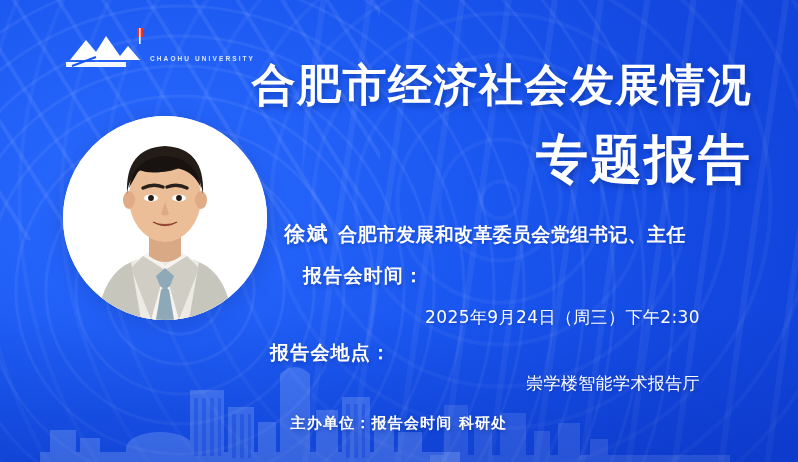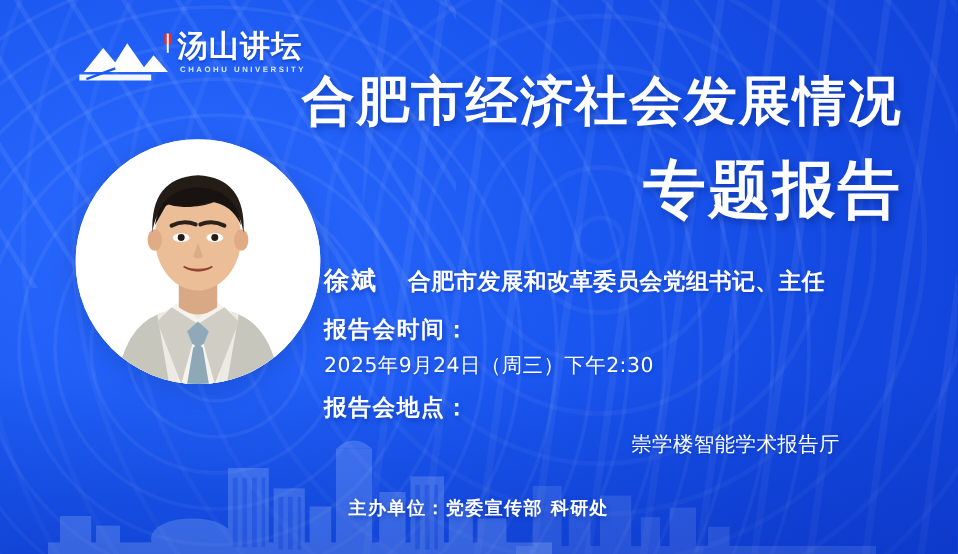--- a/index.html
+++ b/index.html
@@ -138,36 +138,36 @@
     text-shadow:1px 2px 4px rgba(4,34,120,.40);
     white-space:nowrap;
   }
   .info-value{
     color:#ffffff;
     font-family:"DejaVu Sans","Liberation Sans",sans-serif;
     font-size:17px; letter-spacing:.4px; line-height:1.2;
     text-shadow:1px 1px 3px rgba(4,34,120,.35);
     white-space:nowrap;
   }
-  .speaker-row{ display:flex; align-items:baseline; gap:25px; margin-top:8px; }
+  .speaker-row{ display:flex; align-items:baseline; gap:9px; margin-top:8px;justify-content:center; }
   .speaker-name{
     color:#ffffff; font-weight:bold; font-size:21px; letter-spacing:1.5px;
     font-family:"DejaVu Sans","Liberation Sans",sans-serif;
     text-shadow:1px 2px 4px rgba(4,34,120,.40);
     white-space:nowrap;
   }
   .speaker-title{
     color:#ffffff; font-weight:bold; font-size:19px; letter-spacing:.3px;
     font-family:"DejaVu Sans","Liberation Sans",sans-serif;
     text-shadow:1px 1px 3px rgba(4,34,120,.35);
     white-space:nowrap;
     margin-top:28px;
   }
-  #label-time{ margin-top:16px; }
-  #value-time{ margin-top:8px; }
+  #label-time{ margin-top:16px;margin-left:33px; }
+  #value-time{ margin-top:20px;text-align:right; }
   #label-place{ margin-top:14px; }
   #value-place{ margin-top:9px;text-align:right; }
 
   
   #organizer{
     position:absolute; left:0; right:0; top:414px;
     text-align:center;
     color:#ffffff; font-weight:bold;
     font-family:"DejaVu Sans","Liberation Sans",sans-serif;
     font-size:15px; letter-spacing:1.2px;
@@ -231,21 +231,20 @@
   </div>
 
   <div id="logo">
     <svg class="logo-mark" viewBox="0 0 86 44">
       <path d="M4 34 L20 14 L30 26 L40 10 L54 30 L62 20 L74 34 Z" fill="#ffffff"></path>
       <path d="M0 36 h60 v5 H0 z" fill="#ffffff" opacity=".95"></path>
       <path d="M6 40 L30 31" stroke="#1a57f0" stroke-width="2" fill="none"></path>
       <rect x="71" y="2" width="6" height="9" fill="#e8312a"></rect>
       <rect x="73" y="2" width="1.6" height="16" fill="#ffffff"></rect>
     </svg>
-    <div class="logo-cn">汤山讲坛</div>
     <div class="logo-en">CHAOHU UNIVERSITY</div>
   </div>
 
   <div id="portrait">
     <svg viewBox="0 0 204 204">
       <rect width="204" height="204" fill="#ffffff"></rect>
 
       <path d="M34 204 q6 -46 34 -58 l34 -12 l34 12 q28 12 34 58 z" fill="#c6c6bd"></path>
       <path d="M68 146 l34 -12 l34 12 l-10 58 h-48 z" fill="#eceae2"></path>
 
@@ -293,15 +292,15 @@
       <span class="speaker-title">合肥市发展和改革委员会党组书记、主任</span>
     </div>
 
     <div class="info-label" id="label-time">报告会时间：</div>
     <div class="info-value" id="value-time">2025年9月24日（周三）下午2:30</div>
 
     <div class="info-label" id="label-place">报告会地点：</div>
     <div class="info-value" id="value-place">崇学楼智能学术报告厅</div>
   </div>
 
-  <div id="organizer">主办单位：党委宣传部  科研处</div>
+  <div id="organizer">主办单位：报告会时间  科研处</div>
 
 </div>
 
 </body></html>

